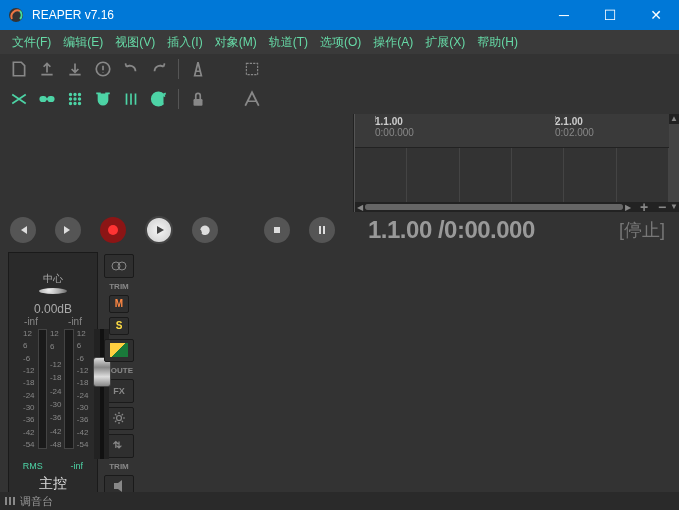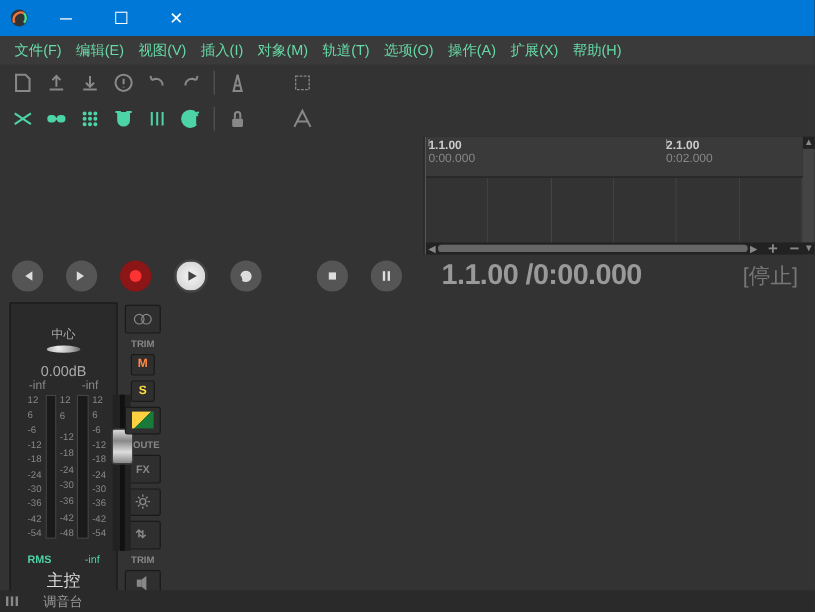--- a/index.html
+++ b/index.html
@@ -66,46 +66,47 @@
 .panknob { width: 28px; height: 28px; border-radius: 50%; background: radial-gradient(circle at 35% 30%, #eee, #aaa 60%, #666); margin-top: 2px; }
 .dblabel { font-size: 12px; color: #aaa; margin-top: 8px; }
 .inflabels { display: flex; width: 100%; justify-content: space-around; font-size: 10px; color: #888; }
 .meterblock { flex: 1; width: 100%; display: flex; justify-content: center; position: relative; padding-top: 2px; margin-left: 24px; }
 .meterscale { display: flex; flex-direction: column; justify-content: space-between; font-size: 8px; color: #888; height: 120px; padding: 0 2px; }
 .meter { width: 12px; height: 120px; background: #1a1a1a; border: 1px solid #444; margin: 0 1px; }
 .faderchan { width: 20px; height: 130px; background: #222; position: relative; margin-left: 4px; }
 .fadertrack { position: absolute; left: 50%; top: 0; transform: translateX(-50%); width: 4px; height: 100%; background: #111; }
 .faderknob { position: absolute; left: 50%; transform: translateX(-50%); top: 28px; width: 18px; height: 30px; background: linear-gradient(#ddd, #888, #ddd, #888); border-radius: 3px; border: 1px solid #444; }
 .rmsrow { width: 100%; display: flex; justify-content: space-around; font-size: 9px; padding: 2px 0; }
-.rms-l { color: #4dd4a6; font-weight: bold; }
+.rms-l { color: #4dd4a6; font-weight: normal; }
 .rms-r { color: #4dd4a6; }
 .striplabel { font-size: 14px; color: #ddd; padding: 2px 0 4px; }
 
 .sidebtns { width: 42px; display: flex; flex-direction: column; align-items: center; gap: 4px; padding-top: 2px; }
 .sbtn { width: 30px; height: 26px; background: #2f2f2f; border: 1px solid #1a1a1a; border-radius: 2px; display: flex; align-items: center; justify-content: center; font-size: 9px; color: #888; font-weight: bold; cursor: pointer; }
 .sbtn.label { background: transparent; border: none; font-size: 8px; height: 10px; }
 .sbtn.small { width: 20px; height: 18px; font-size: 10px; }
 .sbtn .m { color: #ff8844; }
 .sbtn .s { color: #ffdd44; }
 .sbtn.route { position: relative; }
 .routeicon { width: 18px; height: 14px; background: linear-gradient(135deg, #ffd040 50%, #1a7a3a 50%); }
 
 
 .statusbar { position: absolute; bottom: 0; left: 0; right: 0; height: 18px; background: #2a2a2a; display: flex; align-items: center; font-size: 11px; color: #999; padding-left: 4px; }
-.statusbar .tab { display: flex; align-items: center; gap: 20px; }
+.statusbar .tab { display: flex; align-items: center; gap: 4px; }
 </style>
 </head>
 <body>
 
 <div class="titlebar">
   <svg class="icon" viewBox="0 0 16 16">
       <circle cx="8" cy="8" r="7" fill="#333"></circle>
       <path d="M4 12 A6 6 0 0 1 12 4" stroke="#e74" stroke-width="2" fill="none"></path>
       <path d="M12 4 A6 6 0 0 1 12 12" stroke="#4d9" stroke-width="2" fill="none"></path>
     </svg>
+  <span class="title">REAPER v7.16</span>
   <div class="winbtns">
     <div class="winbtn">─</div>
     <div class="winbtn">☐</div>
     <div class="winbtn close">✕</div>
   </div>
 </div>
 
 <div class="menubar">
   <span class="menuitem">文件(F)</span>
   <span class="menuitem">编辑(E)</span>
@@ -221,21 +222,21 @@
       <svg viewBox="0 0 16 16" fill="none" stroke="#888" stroke-width="1.5">
         <path d="M2 14 L8 2 L14 14 M4 10 h8"></path>
       </svg>
     </div>
 </div>
 
 <div class="trackarea">
   <div class="trackleft"></div>
   <div class="timeline">
     <div class="ruler">
-      <div class="rulermark" style="left:2px">
+      <div class="rulermark" style="left:20px">
         <div class="rulertick"></div>
         <div class="num">1.1.00</div>
         <div class="time">0:00.000</div>
       </div>
       <div class="rulermark" style="left:200px">
         <div class="rulertick"></div>
         <div class="num">2.1.00</div>
         <div class="time">0:02.000</div>
       </div>
     </div>

